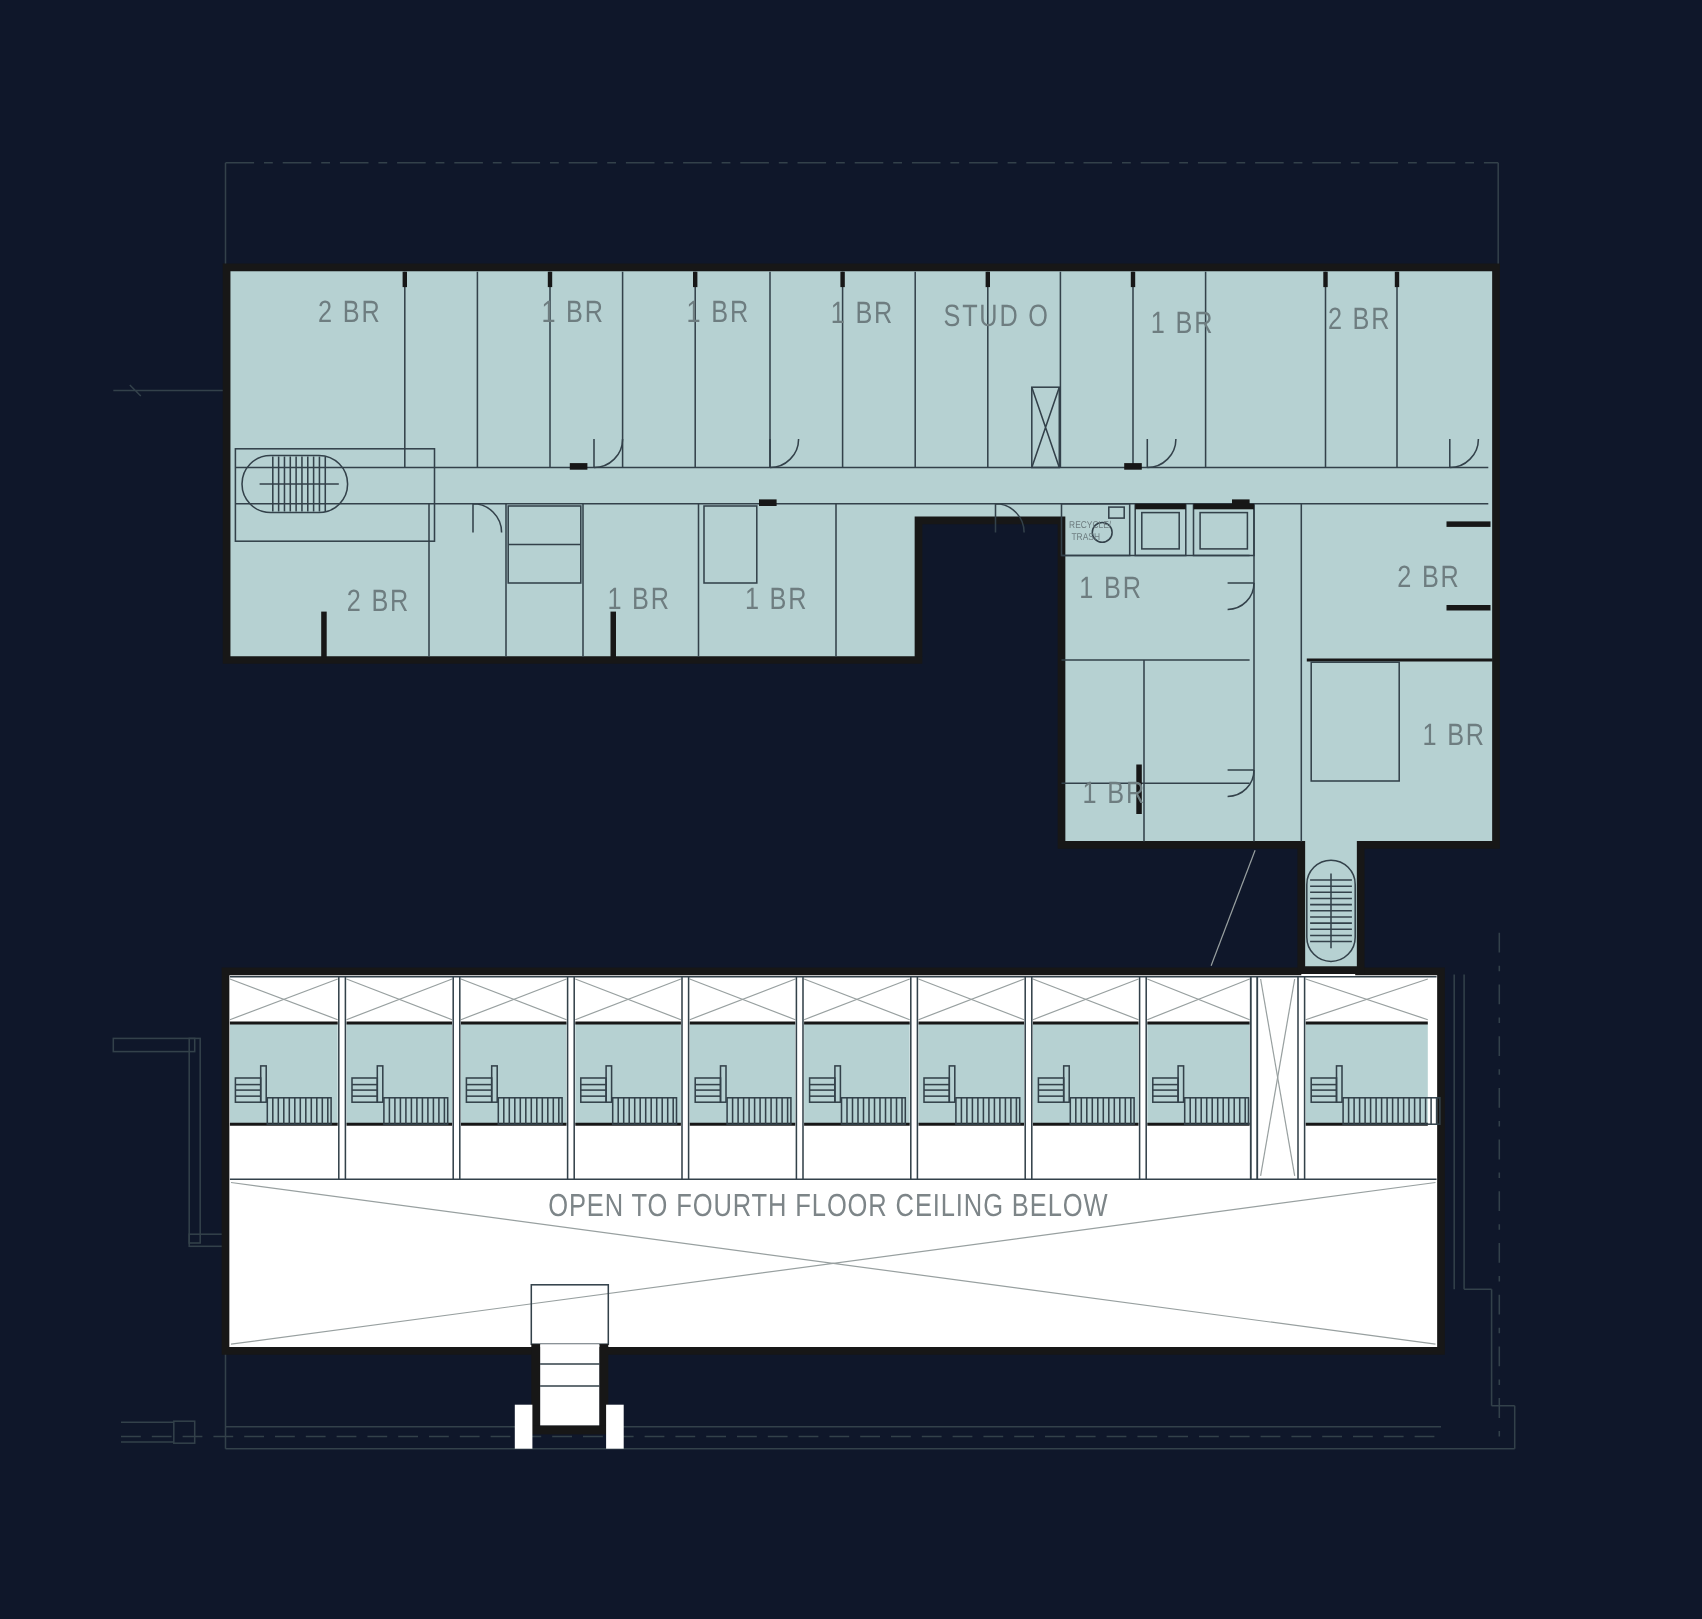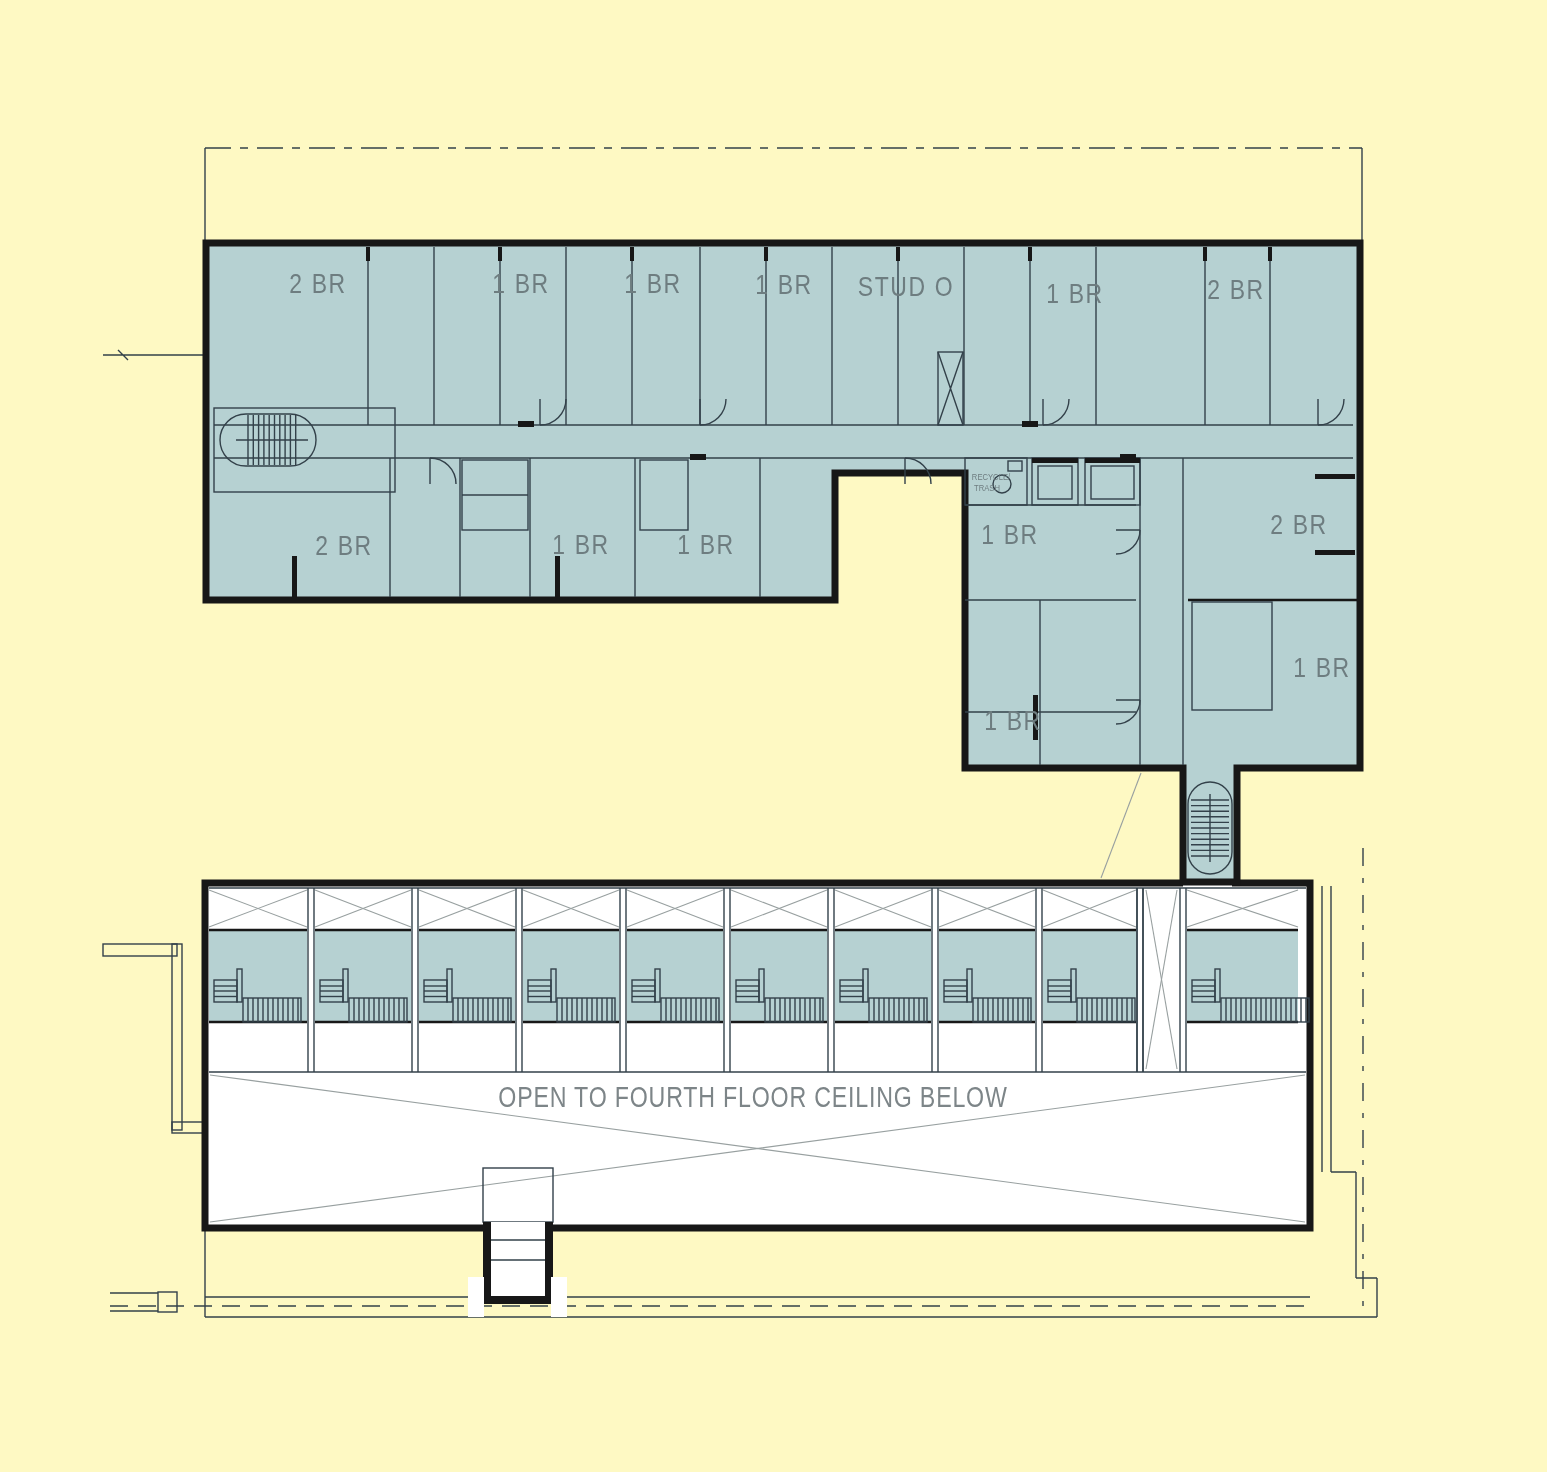--- a/index.html
+++ b/index.html
@@ -1,16 +1,16 @@
 <!DOCTYPE html>
 <html style="--c-unit_fill: #b6d1d2; --c-wall: #171717; --c-line: #33414a; --c-faint: #98a0a0; --c-label: #6e7d80; --c-open: #7d8588; --c-hatch: #8c8c8c;"><head>
 <meta charset="utf-8">
 <style>
   html,body{margin:0;padding:0;background:#ffffff;}
-  .stage{position:relative;width:1547px;height:1472px;background:#fef9c3;overflow:hidden;
+  .stage{position:relative;width:1547px;height:1472px;background:#0f172a;overflow:hidden;
          font-family:"Liberation Sans",sans-serif;}
   .stage svg{position:absolute;left:0;top:0;z-index:1;}
   #labels{position:absolute;left:0;top:0;width:100%;height:100%;z-index:2;pointer-events:none;}
   .lbl{position:absolute;white-space:nowrap;color:var(--c-label);}
   .lbl.unit{font-size:28px;font-weight:500;letter-spacing:2px;
             transform:translate(-50%,-50%) scale(0.82,1.0);}
   .lbl.open{font-size:29px;font-weight:500;letter-spacing:1px;color:var(--c-open);
             transform:translate(-50%,-50%) scale(0.80,1.0);}
   .lbl.tiny{font-size:9px;font-weight:400;letter-spacing:0;
             transform:translate(-50%,-50%) scale(0.85,1.0);}

